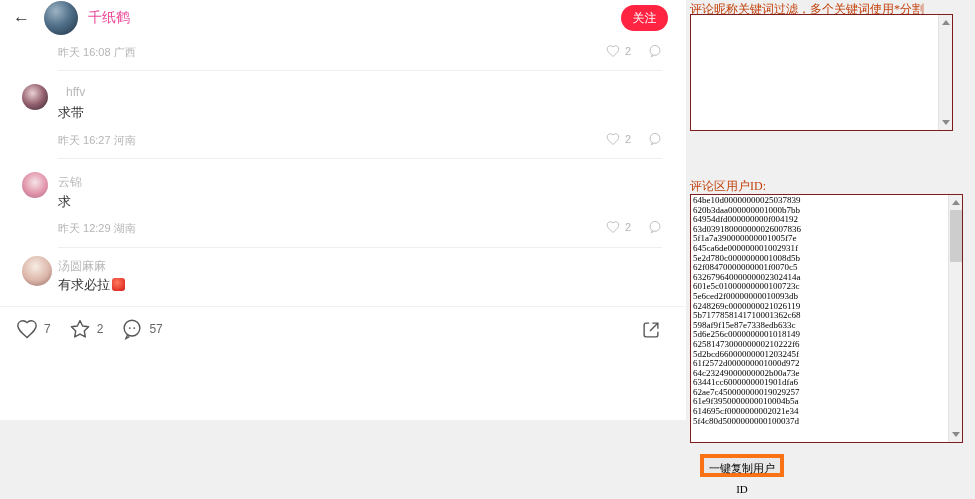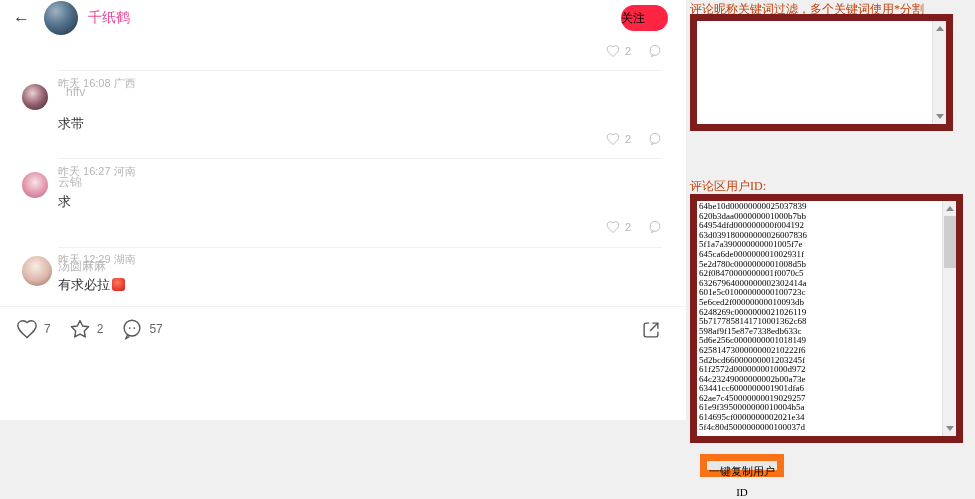--- a/index.html
+++ b/index.html
@@ -8,23 +8,23 @@
   #app { position:relative; width:975px; height:499px; background:#f0f0f0; }
 
   
   .web-view { position:absolute; left:0; top:0; width:686px; height:420px; background:#fff; }
 
   .hdr { position:absolute; left:0; top:0; width:686px; height:40px; }
   .back { position:absolute; left:13px; top:7px; font-size:17px; color:#333; cursor:pointer; }
   .avatar { border-radius:50%; position:absolute; }
   .av-hdr { left:44px; top:1px; width:34px; height:34px; background:radial-gradient(circle at 35% 30%, #9db3c2 0%, #51708a 45%, #273d50 90%); }
   .hdr-name { position:absolute; left:88px; top:9px; font-size:14px; color:#ec4899; }
-  .follow-btn { position:absolute; left:621px; top:5px; width:47px; height:26px; border-radius:13px; background:#ff2442; color:#000000; font-size:12px; line-height:26px; cursor:pointer; }
-
-  .meta-row { position:absolute; font-size:11px; color:#b5b5b5;margin-top:31px; }
+  .follow-btn { position:absolute; left:621px; top:5px; width:47px; height:26px; border-radius:13px; background:#ff2442; color:#ffffff; font-size:12px; text-align:center; line-height:26px; cursor:pointer; }
+
+  .meta-row { position:absolute; font-size:11px; color:#b5b5b5; }
   .meta-right { position:absolute; right:24px; display:flex; align-items:center; gap:5px; color:#b5b5b5; font-size:11px; }
   .meta-right svg { display:block; }
   .meta-right .cnt { margin-right:12px; }
 
   .divider { position:absolute; left:58px; width:604px; height:1px; background:#efefef; }
   .divider-full { position:absolute; left:0; width:686px; height:1px; background:#f1f1f1; }
 
   .c-name { position:absolute; font-size:12px; color:#b9b9b9; }
   .c-text { position:absolute; font-size:13px; color:#333; }
   .av-sm { width:26px; height:26px; }
@@ -40,27 +40,27 @@
   .share { position:absolute; right:24px; top:319px; cursor:pointer; }
 
   .cmt-input { position:absolute; left:14px; top:357px; width:648px; height:35px; border-radius:18px; background:#f5f5f5; cursor:text; }
   .cmt-ph { position:absolute; left:38px; top:9px; font-size:13px; color:#c2c2c2; }
   .cmt-input .pencil { position:absolute; left:16px; top:9px; }
   .cmt-at { position:absolute; right:56px; top:7px; font-size:15px; color:#ccc; cursor:pointer; }
   .cmt-smile { position:absolute; right:26px; top:8px; cursor:pointer; }
 
   
   .bottom { position:absolute; left:0; top:420px; width:975px; height:79px; font-family:"Liberation Serif","DejaVu Serif",serif; }
-  .win-btn { position:absolute; background:#e8e8e8; border:7px solid #f97316; font-family:"Liberation Serif","DejaVu Serif",serif;
+  .win-btn { position:absolute; background:#e8e8e8; border:4px solid #f97316; font-family:"Liberation Serif","DejaVu Serif",serif;
              font-size:12px; color:#000; text-align:center; cursor:pointer; }
 
   
   .right-panel { position:absolute; left:686px; top:0; width:289px; height:499px; font-family:"Liberation Serif","DejaVu Serif",serif; }
   .rp-label { position:absolute; font-size:12px; color:#c2410c; }
-  .box { position:absolute; background:#fff; border:7px solid #7f1d1d; }
+  .box { position:absolute; background:#fff; border:1px solid #7f1d1d; }
   .kw-box { left:4px; top:14px; width:263px; height:117px; }
   .id-box { left:4px; top:194px; width:273px; height:249px; }
   .box textarea { position:absolute; left:0; top:0; right:14px; bottom:0; width:calc(100% - 14px); height:100%;
                   border:none; outline:none; resize:none; background:#fff; overflow:hidden;
                   font-family:"Liberation Serif","DejaVu Serif",serif; font-size:9px; line-height:9.6px; color:#000; padding:1px 0 1px 2px; }
   .sbar { position:absolute; right:0; top:0; width:14px; height:100%; background:#f0f0f0; border-left:1px solid #e2e2e2; }
   .sb-btn { position:absolute; left:0; width:14px; height:14px; cursor:pointer; }
   .sb-up { top:0; } .sb-dn { bottom:0; }
   .tri-up { position:absolute; left:3px; top:5px; width:0; height:0; border-left:4px solid transparent; border-right:4px solid transparent; border-bottom:5px solid #8a8a8a; }
   .tri-dn { position:absolute; left:3px; top:4px; width:0; height:0; border-left:4px solid transparent; border-right:4px solid transparent; border-top:5px solid #8a8a8a; }
@@ -89,21 +89,21 @@
       <span class="cnt">2</span>
       <svg width="14" height="14" viewBox="0 0 24 24">
           <circle cx="12" cy="11" r="8.5" fill="none" stroke="#bdbdbd" stroke-width="1.7"></circle>
           <path d="M7 18.5L5.5 22l3.6-2" fill="none" stroke="#bdbdbd" stroke-width="1.7"></path>
         </svg>
     </div>
     <div class="divider" style="top:70px;"></div>
 
     <span class="avatar av-sm av-1"></span>
     <span class="c-name" style="left:58px; top:85px;margin-left:8px;">hffv</span>
-    <span class="c-text" style="left:58px; top:115px;">求带</span>
+    <span class="c-text" style="left:58px; top:104px;">求带</span>
     <div class="meta-row" style="left:58px; top:133px;">昨天 16:27 河南</div>
     <div class="meta-right" style="top:132px;">
       <svg width="14" height="14" viewBox="0 0 24 24">
           <path d="M12 21.35l-1.45-1.32C5.4 15.36 2 12.28 2 8.5 2 5.42 4.42 3 7.5 3c1.74 0 3.41.81 4.5 2.09C13.09 3.81 14.76 3 16.5 3 19.58 3 22 5.42 22 8.5c0 3.78-3.4 6.86-8.55 11.54L12 21.35z" fill="none" stroke="#bdbdbd" stroke-width="1.7"></path>
         </svg>
       <span class="cnt">2</span>
       <svg width="14" height="14" viewBox="0 0 24 24">
           <circle cx="12" cy="11" r="8.5" fill="none" stroke="#bdbdbd" stroke-width="1.7"></circle>
           <path d="M7 18.5L5.5 22l3.6-2" fill="none" stroke="#bdbdbd" stroke-width="1.7"></path>
         </svg>

